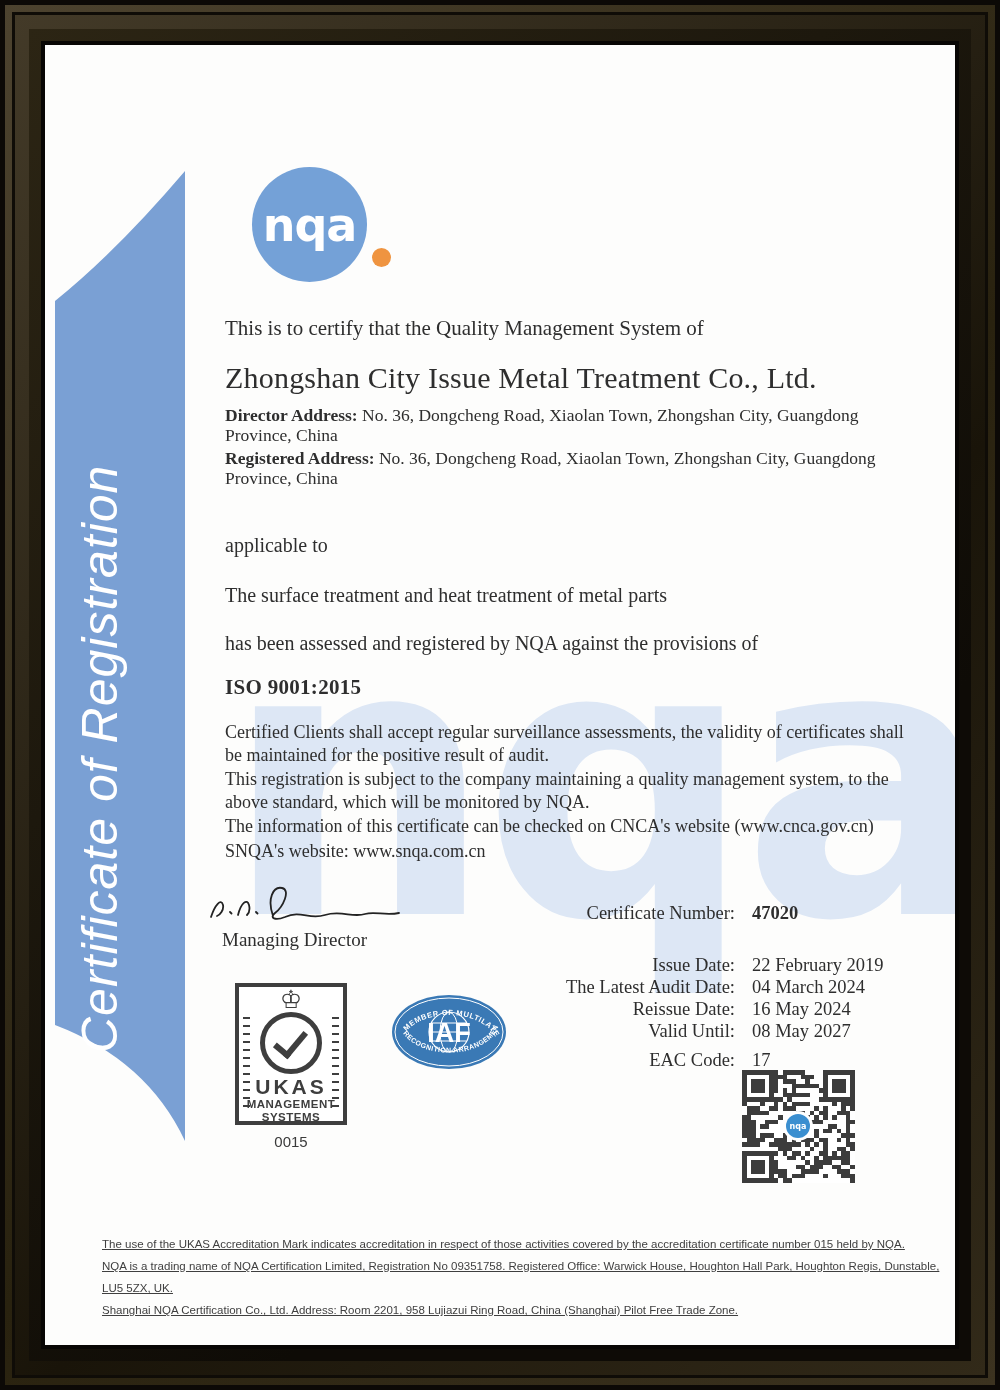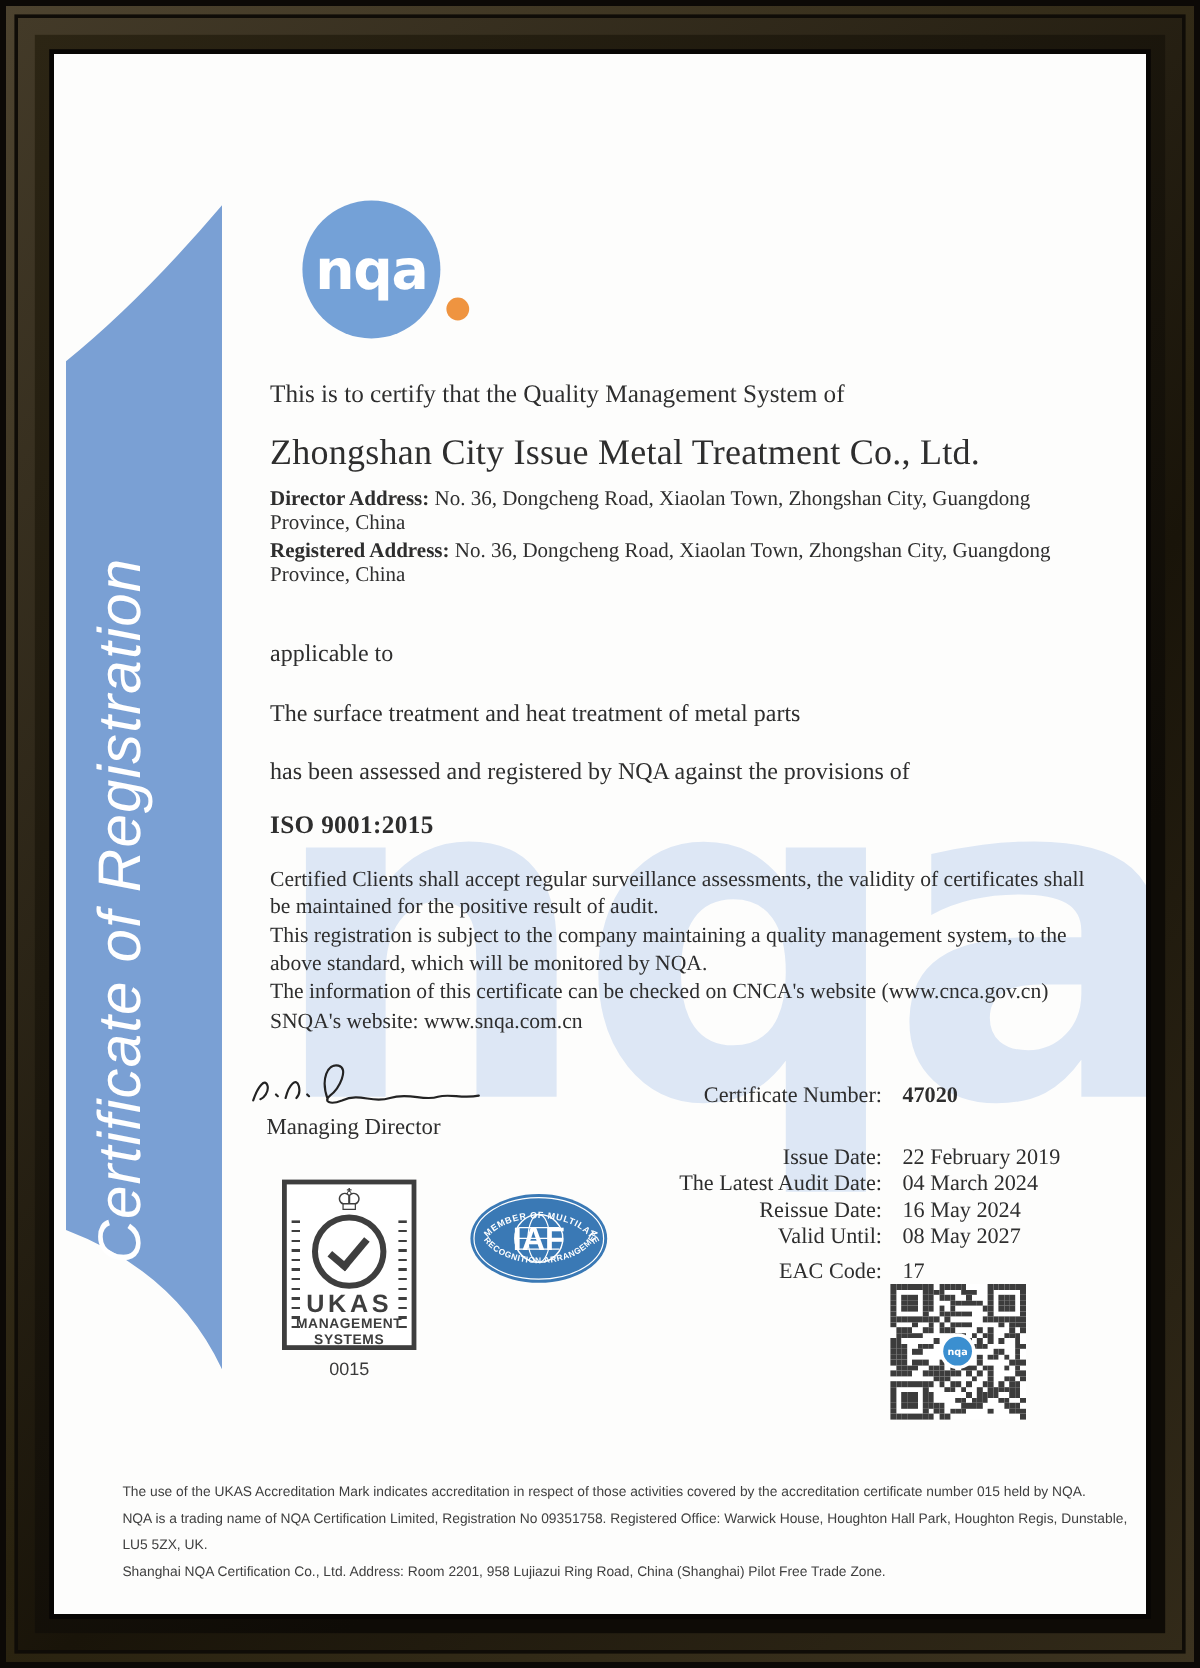--- a/index.html
+++ b/index.html
@@ -73,21 +73,21 @@
   
   .qr{position:absolute;left:697px;top:1025px;width:113px;height:113px;background:#fff;}
   .qr-grid{display:grid;grid-template-rows:repeat(25,1fr);grid-template-columns:repeat(25,1fr);width:113px;height:113px;}
   .qr-grid i{background:#3c3c3c;display:block;}
   .qr-center{position:absolute;left:41px;top:41px;width:30px;height:30px;border-radius:50%;background:#fff;
     display:flex;align-items:center;justify-content:center;}
   .qr-center .c{width:24px;height:24px;border-radius:50%;background:#3b8fd0;color:#fff;
     font-family:"DejaVu Sans",sans-serif;font-size:8px;font-weight:bold;display:flex;align-items:center;justify-content:center;}
 
   .footer{position:absolute;left:57px;top:1188px;width:855px;font-family:"Liberation Sans",sans-serif;
-    font-size:11.5px;color:#3f3f3f;line-height:22px;}
+    font-size:11.5px;color:#3f3f3f;line-height:22px;text-decoration:underline;}
   .footer p{margin:0;}
 </style>
 </head>
 <body>
 
 <div class="f1">
  <div class="f2">
       <div class="f3">
         <div class="f4">
           <div class="f5">

